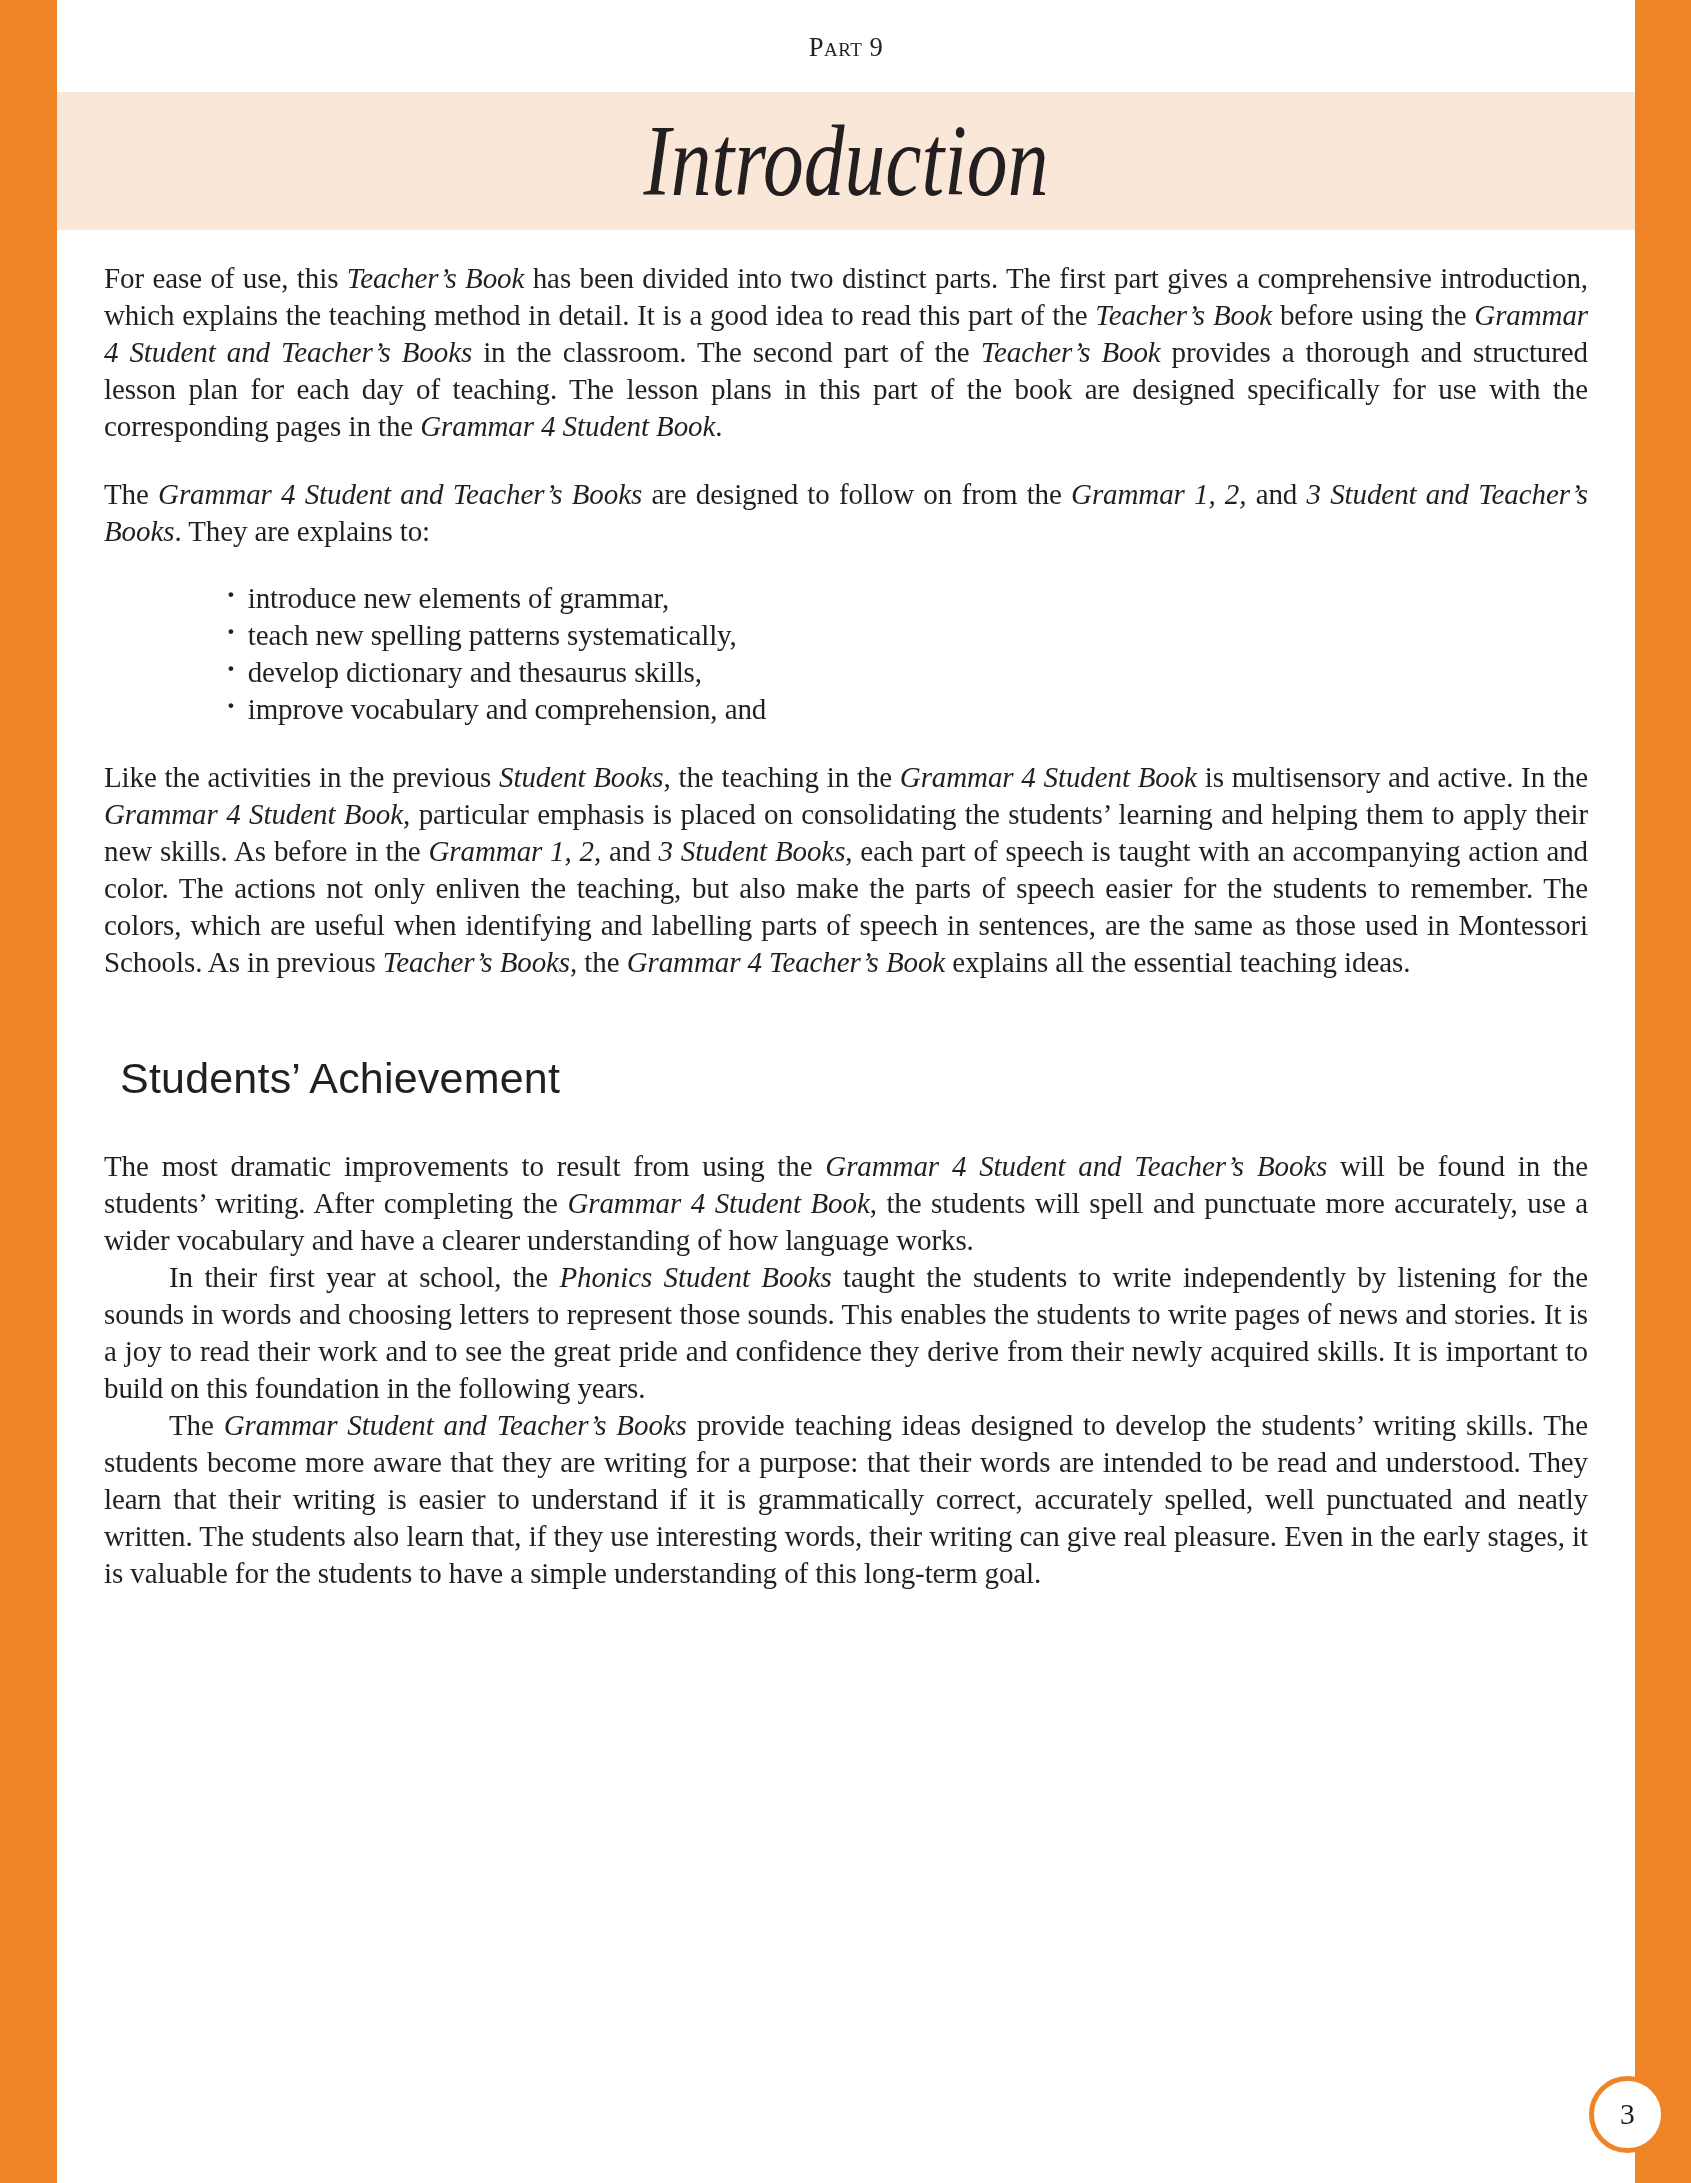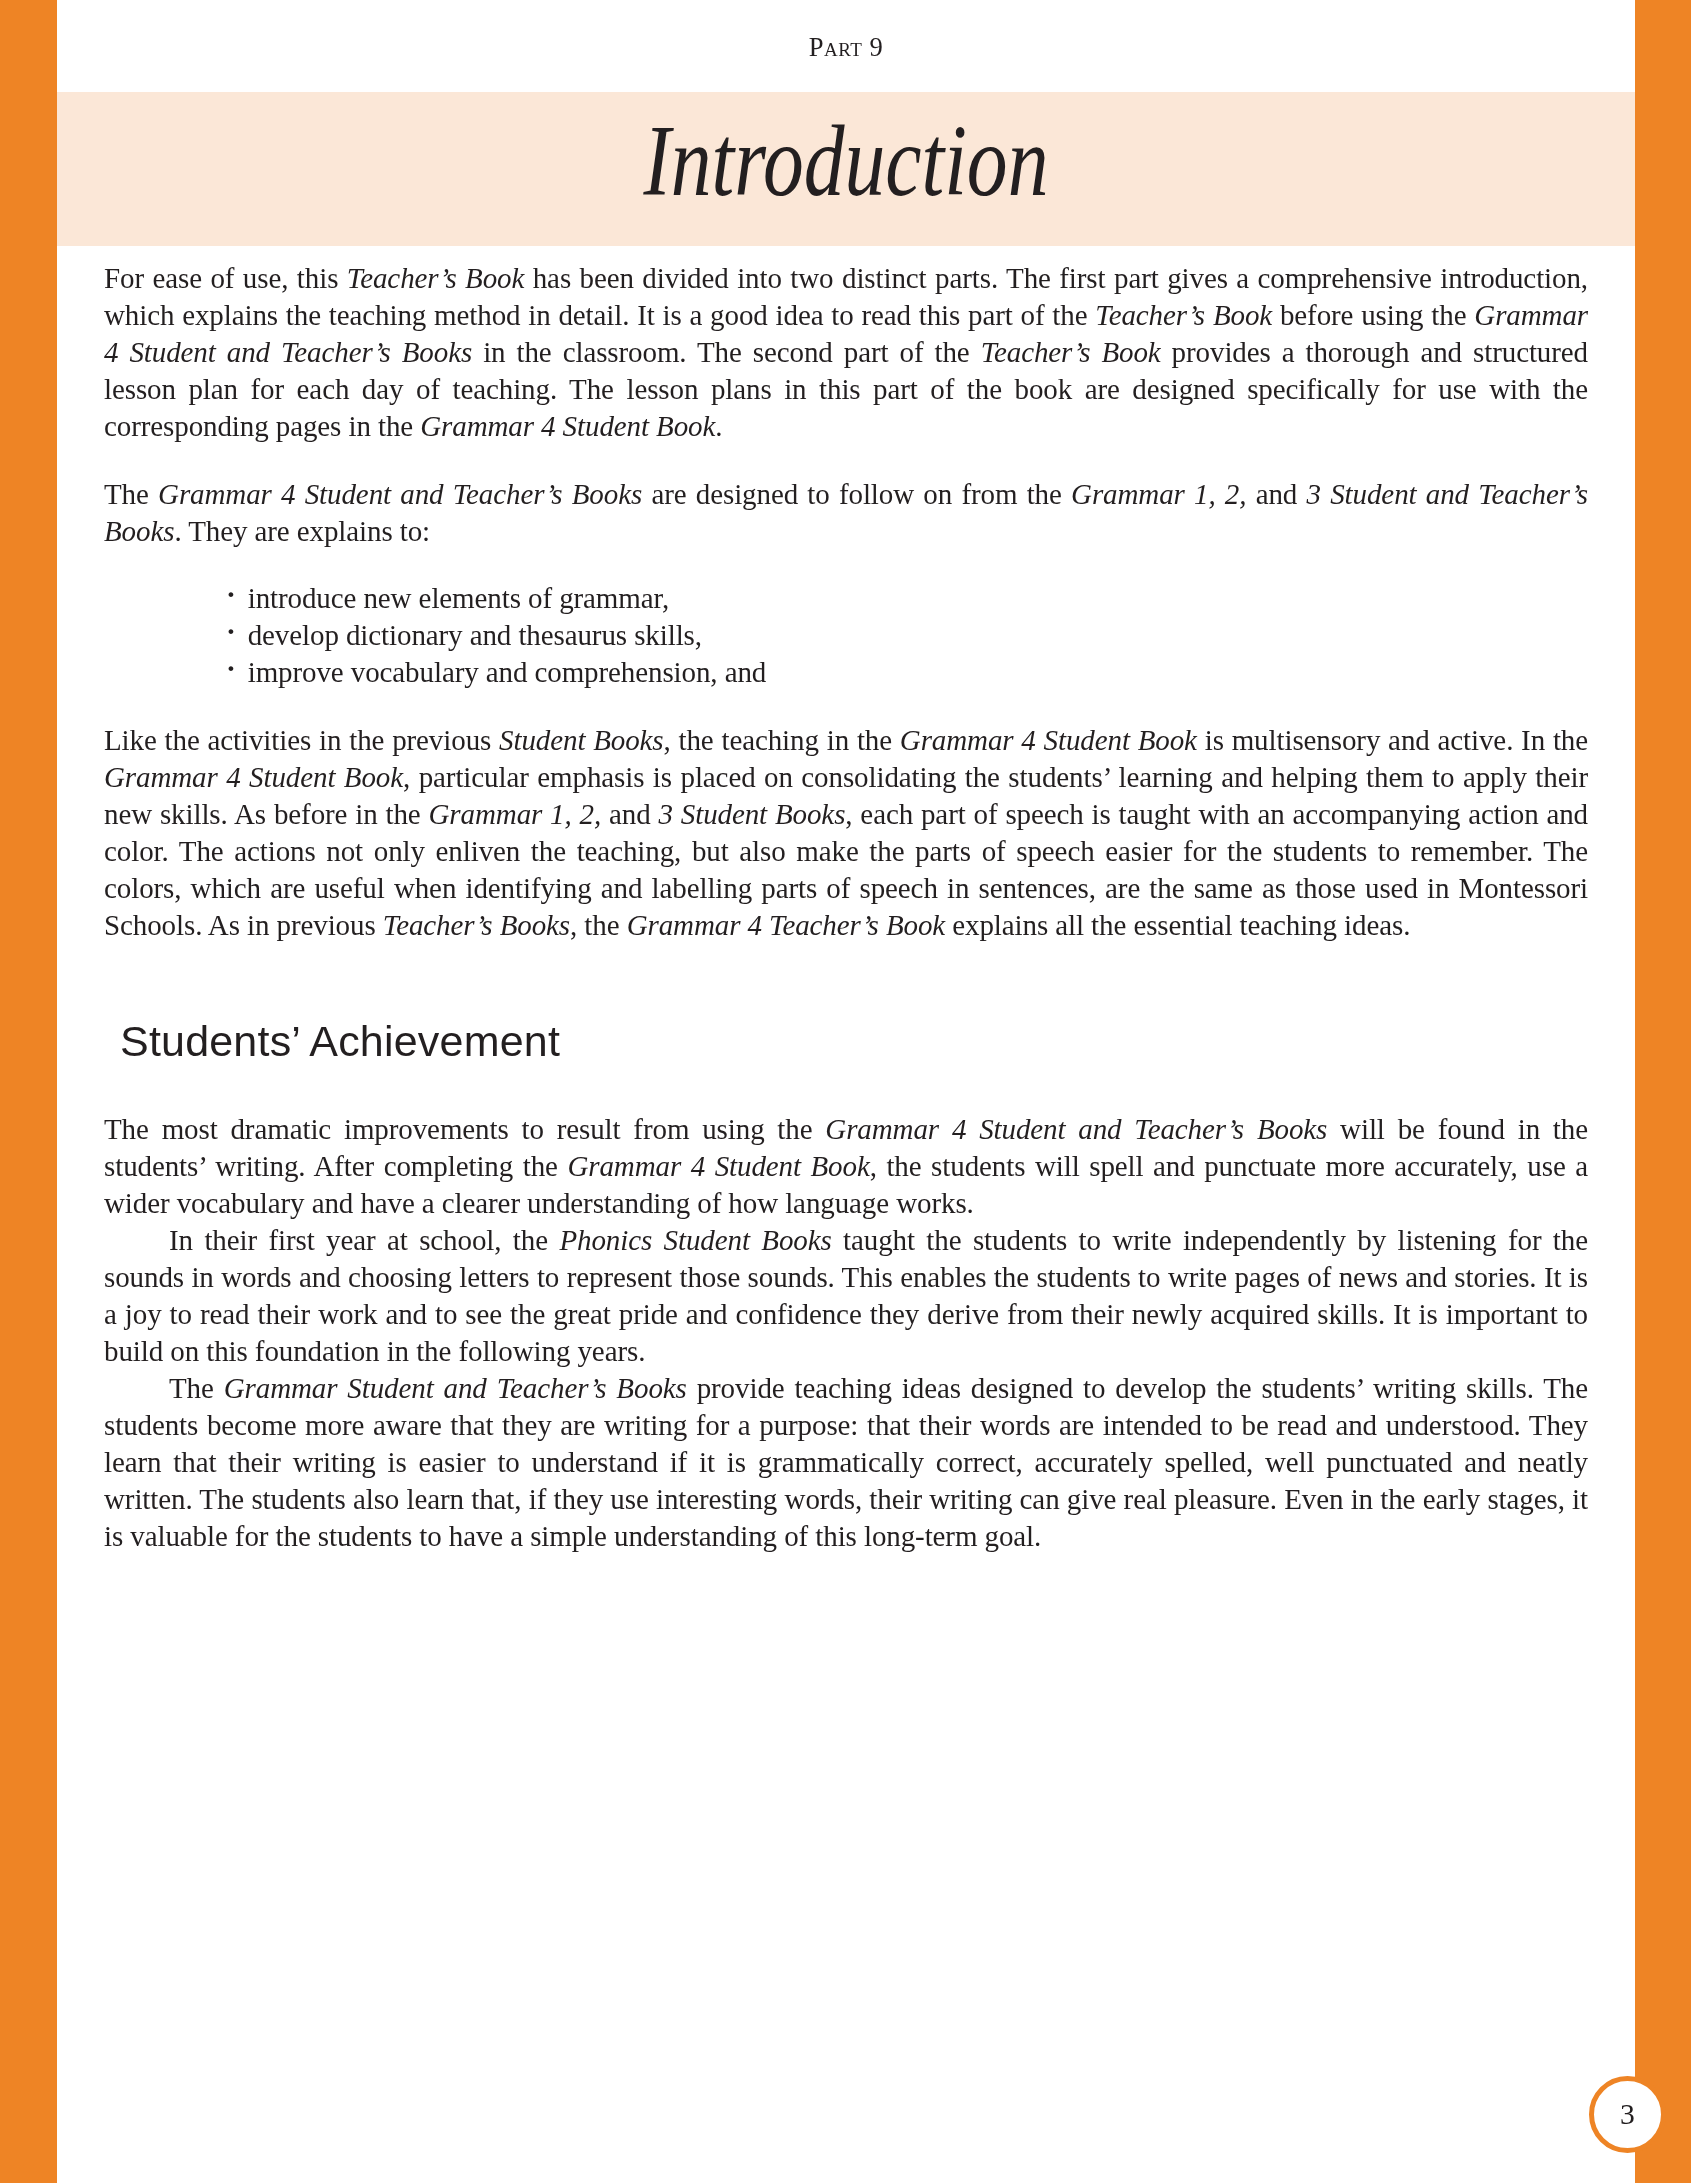--- a/index.html
+++ b/index.html
@@ -36,21 +36,21 @@
     letter-spacing: 0.5px;
     font-variant: small-caps;
     font-family: "Liberation Serif", "DejaVu Serif", serif;
   }
   
   .title-band {
     position: absolute;
     left: 0;
     top: 92px;
     width: 1578px;
-    height: 154px;
+    height: 138px;
     background: #fbe7d7;
   }
   .title-band .title {
     position: absolute;
     left: 0;
     top: 0;
     width: 1578px;
     height: 138px;
     display: flex;
     align-items: center;
@@ -154,20 +154,21 @@
     <div class="content">
 
       <p class="body"><span>For ease of use, this </span><em>Teacher’s Book</em><span> has been divided into two distinct parts. The first part gives a comprehensive introduction, which explains the teaching method in detail. It is a good idea to read this part of the </span><em>Teacher’s Book</em><span> before using the </span><em>Grammar 4 Student and Teacher’s Books</em><span> in the classroom. The second part of the </span><em>Teacher’s Book</em><span> provides a thorough and structured lesson plan for each day of teaching. The lesson plans in this part of the book are designed specifically for use with the corresponding pages in the </span><em>Grammar 4 Student Book</em><span>.</span></p>
       <div class="gap-para"></div>
 
       <p class="body"><span>The </span><em>Grammar 4 Student and Teacher’s Books</em><span> are designed to follow on from the </span><em>Grammar 1, 2,</em><span> and </span><em>3 Student and Teacher’s Books</em><span>. They are explains to:</span></p>
       <div class="gap-para"></div>
 
       <ul class="bullets">
           <li><span>introduce new elements of grammar,</span></li>
+          <li><span>teach new spelling patterns systematically,</span></li>
           <li><span>develop dictionary and thesaurus skills,</span></li>
           <li><span>improve vocabulary and comprehension, and</span></li>
         </ul>
       <div class="gap-para"></div>
 
       <p class="body"><span>Like the activities in the previous </span><em>Student Books</em><span>, the teaching in the </span><em>Grammar 4 Student Book</em><span> is multisensory and active. In the </span><em>Grammar 4 Student Book</em><span>, particular emphasis is placed on consolidating the students’ learning and helping them to apply their new skills. As before in the </span><em>Grammar 1, 2,</em><span> and </span><em>3 Student Books</em><span>, each part of speech is taught with an accompanying action and color. The actions not only enliven the teaching, but also make the parts of speech easier for the students to remember. The colors, which are useful when identifying and labelling parts of speech in sentences, are the same as those used in Montessori Schools. As in previous </span><em>Teacher’s Books</em><span>, the </span><em>Grammar 4 Teacher’s Book</em><span> explains all the essential teaching ideas.</span></p>
 
       <div class="gap-heading-before"></div>
       <h2 class="section-heading">Students’ Achievement</h2>
       <div class="gap-heading-after"></div>

